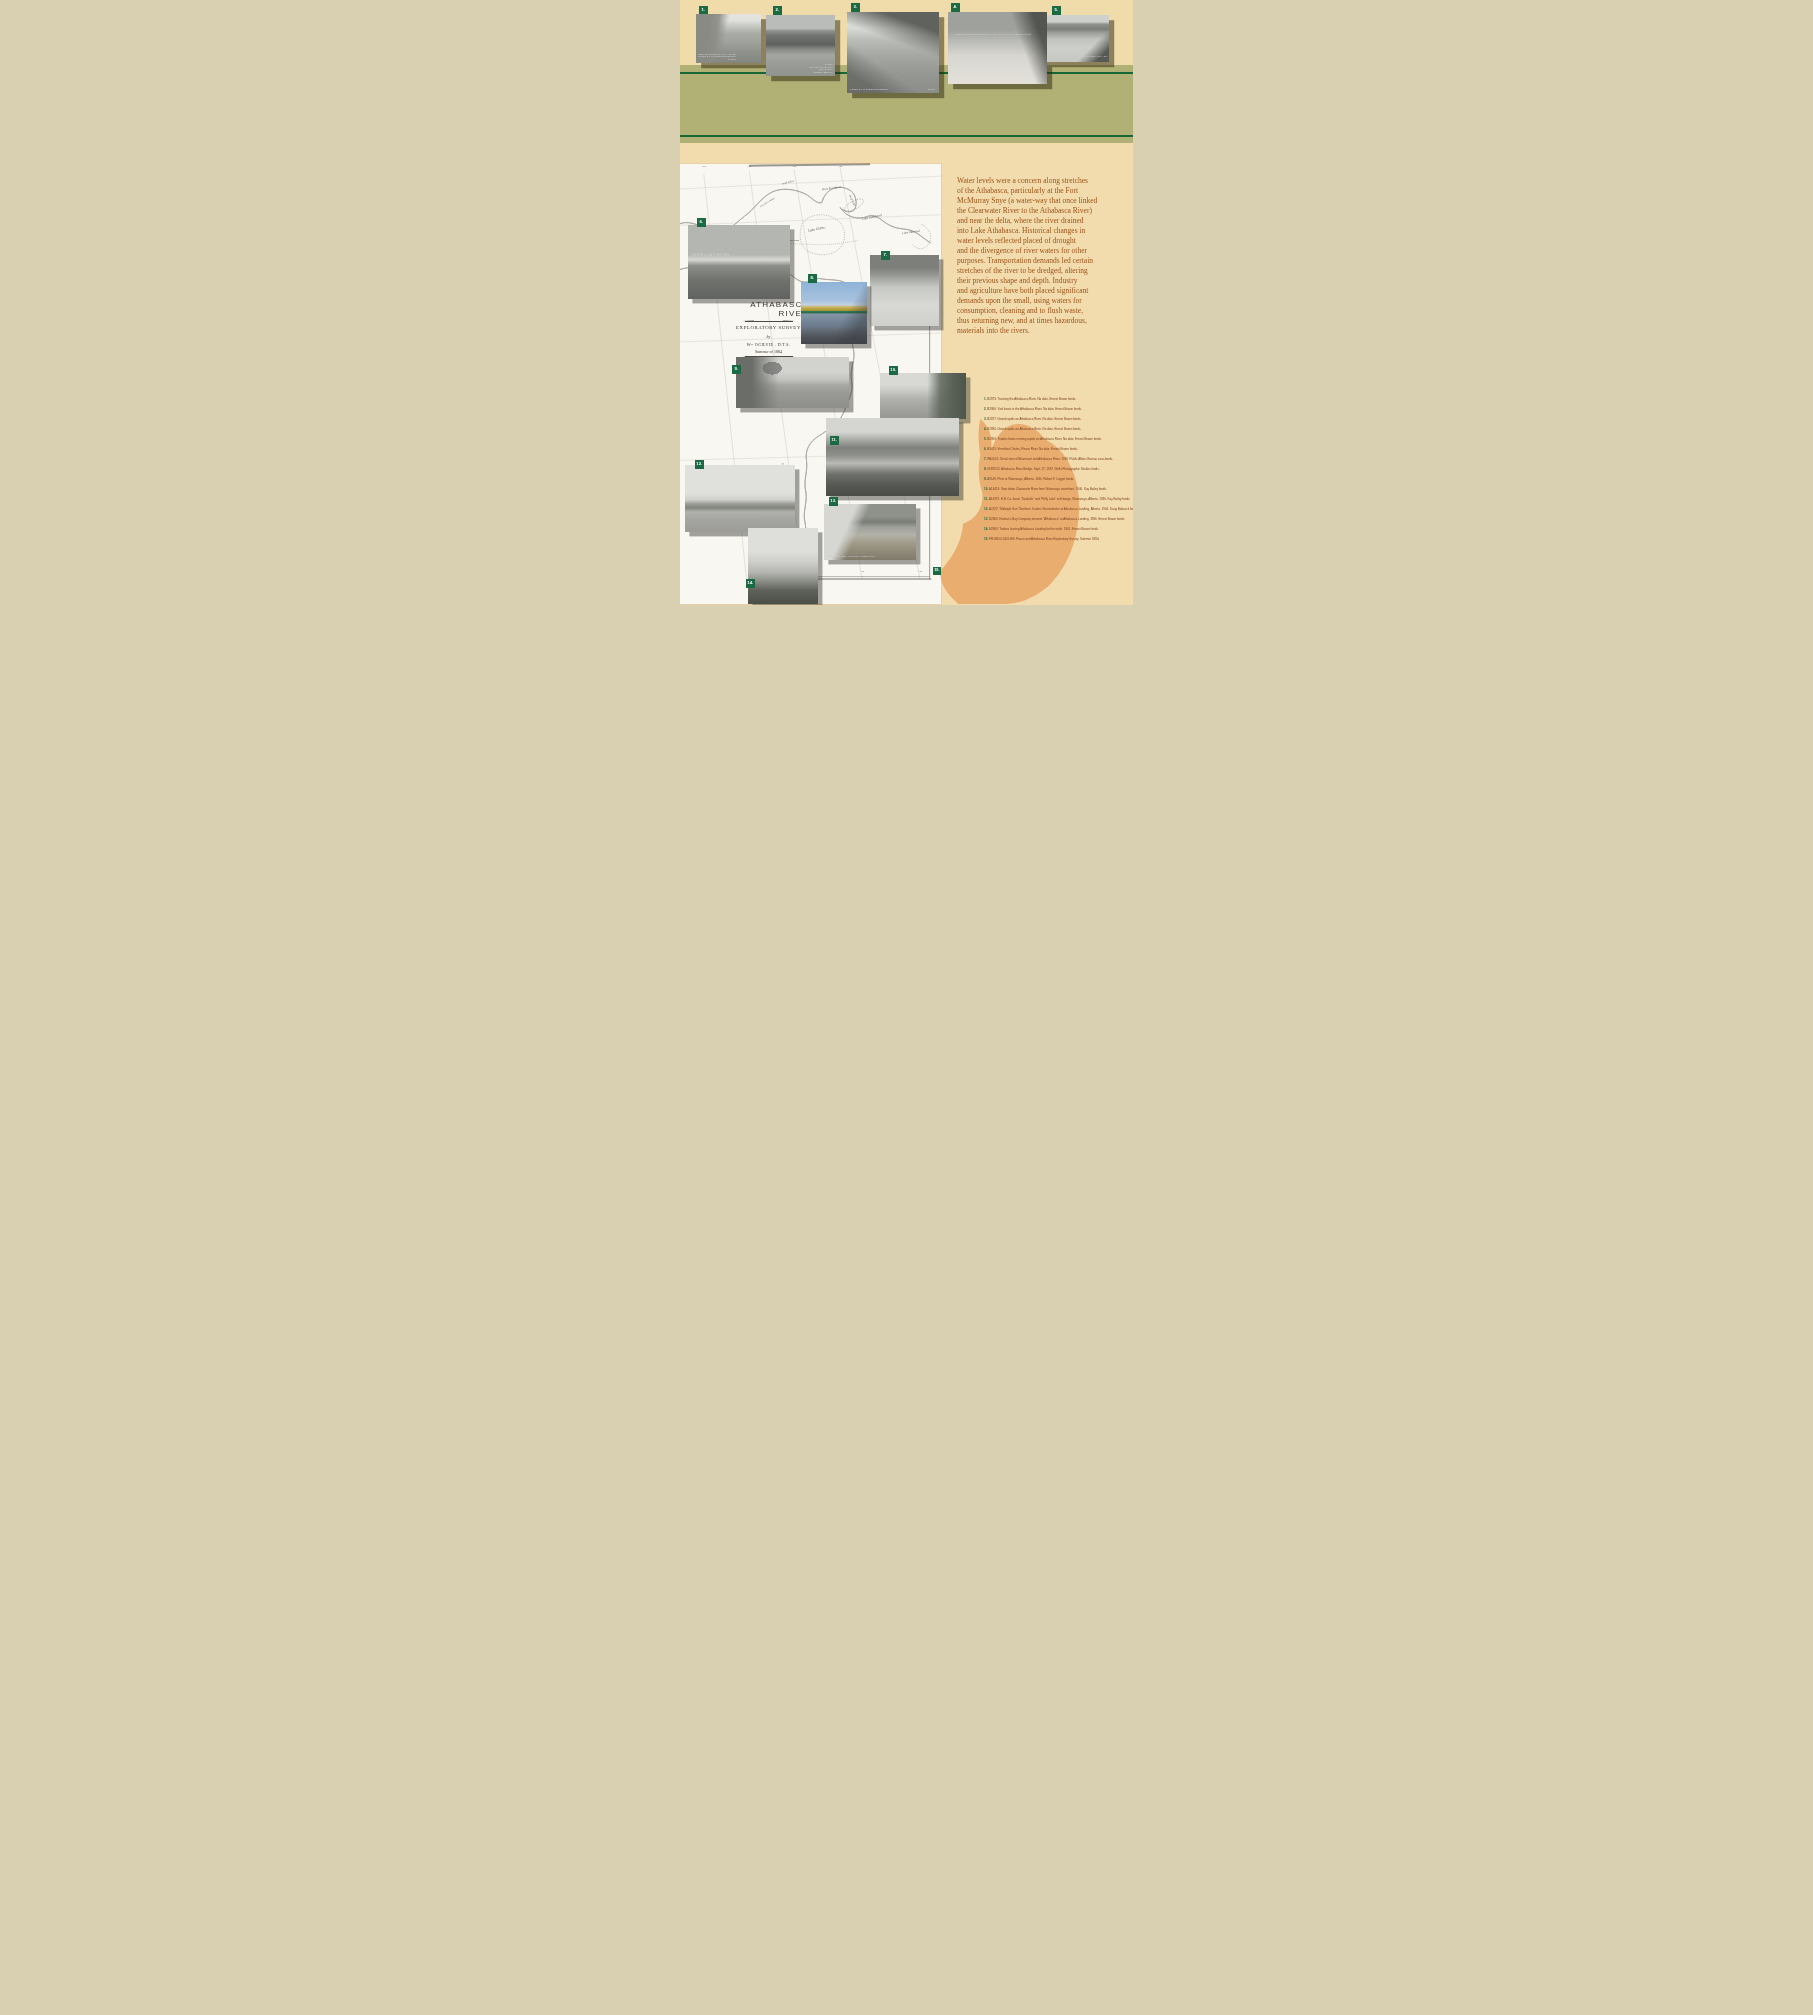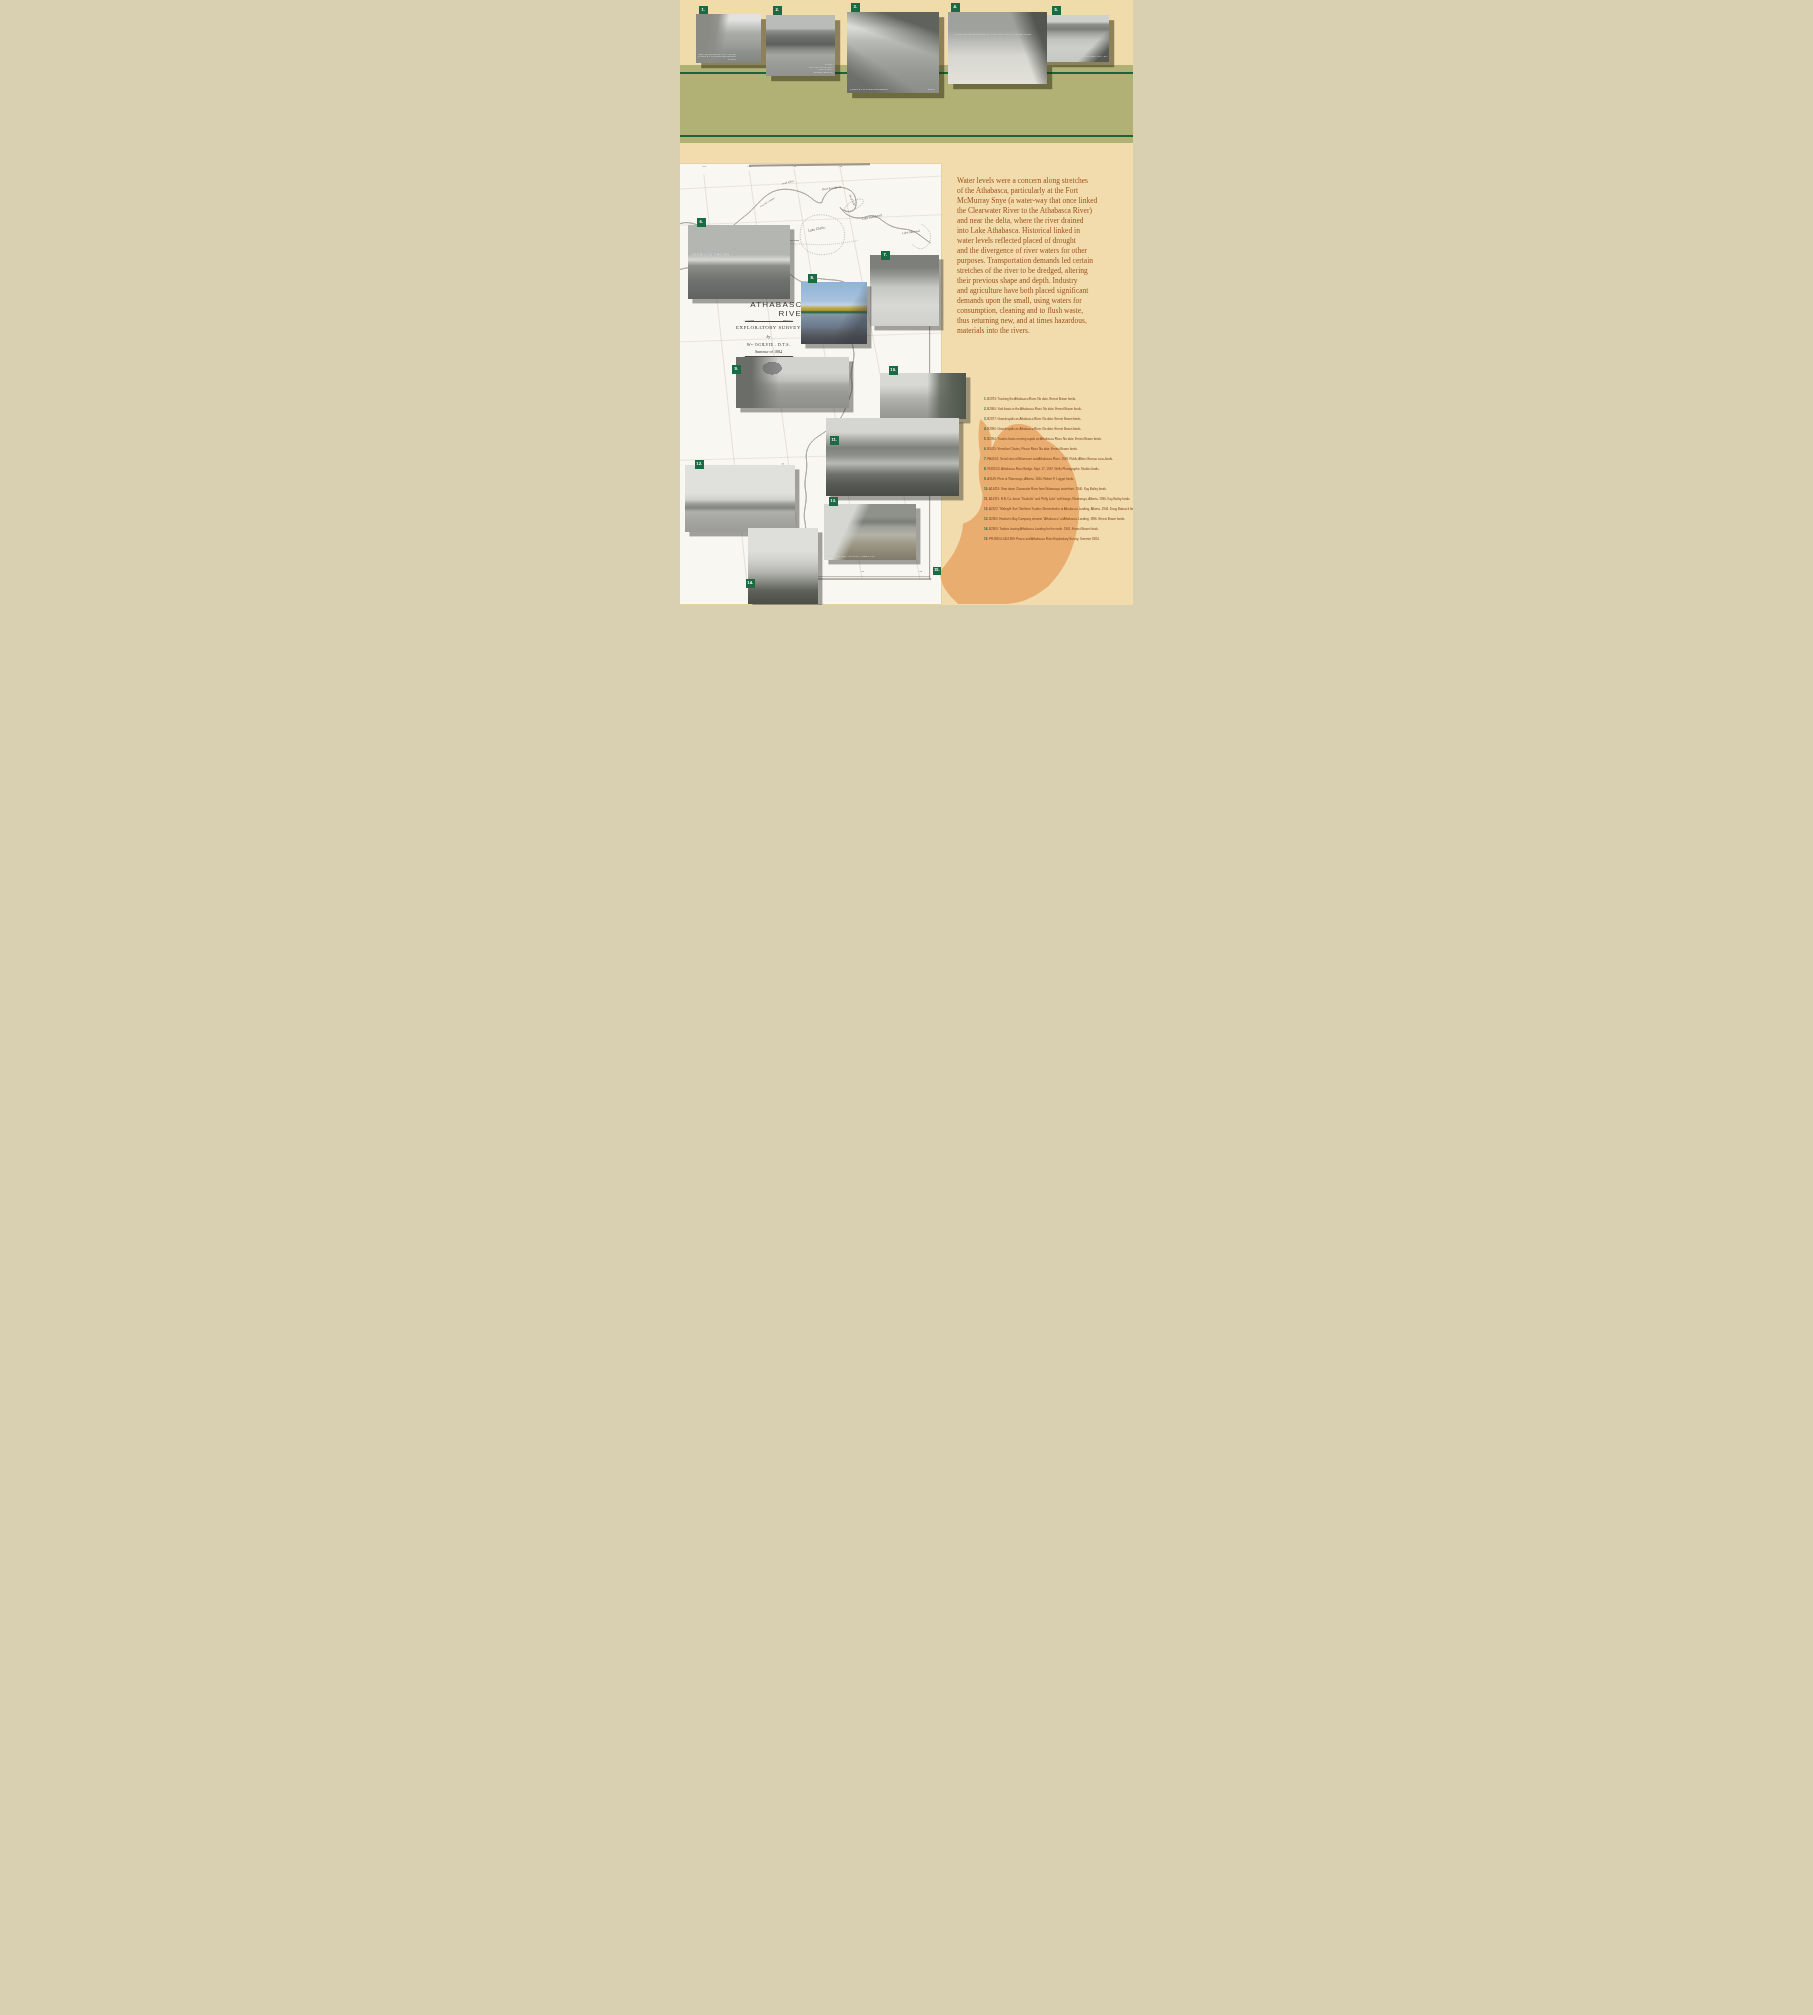--- a/index.html
+++ b/index.html
@@ -279,21 +279,21 @@
   <div class="badge" id="b13">13.</div>
   <div class="badge" id="b14">14.</div>
   <div class="badge" id="b15">15.</div>
 
   <div class="para">
     <div>Water levels were a concern along stretches</div>
     <div>of the Athabasca, particularly at the Fort</div>
     <div>McMurray Snye (a water-way that once linked</div>
     <div>the Clearwater River to the Athabasca River)</div>
     <div>and near the delta, where the river drained</div>
-    <div>into Lake Athabasca. Historical linked in</div>
+    <div>into Lake Athabasca. Historical changes in</div>
     <div>water levels reflected placed of drought</div>
     <div>and the divergence of river waters for other</div>
     <div>purposes. Transportation demands led certain</div>
     <div>stretches of the river to be dredged, altering</div>
     <div>their previous shape and depth. Industry</div>
     <div>and agriculture have both placed significant</div>
     <div>demands upon the small, using waters for</div>
     <div>consumption, cleaning and to flush waste,</div>
     <div>thus returning new, and at times hazardous,</div>
     <div>materials into the rivers.</div>

